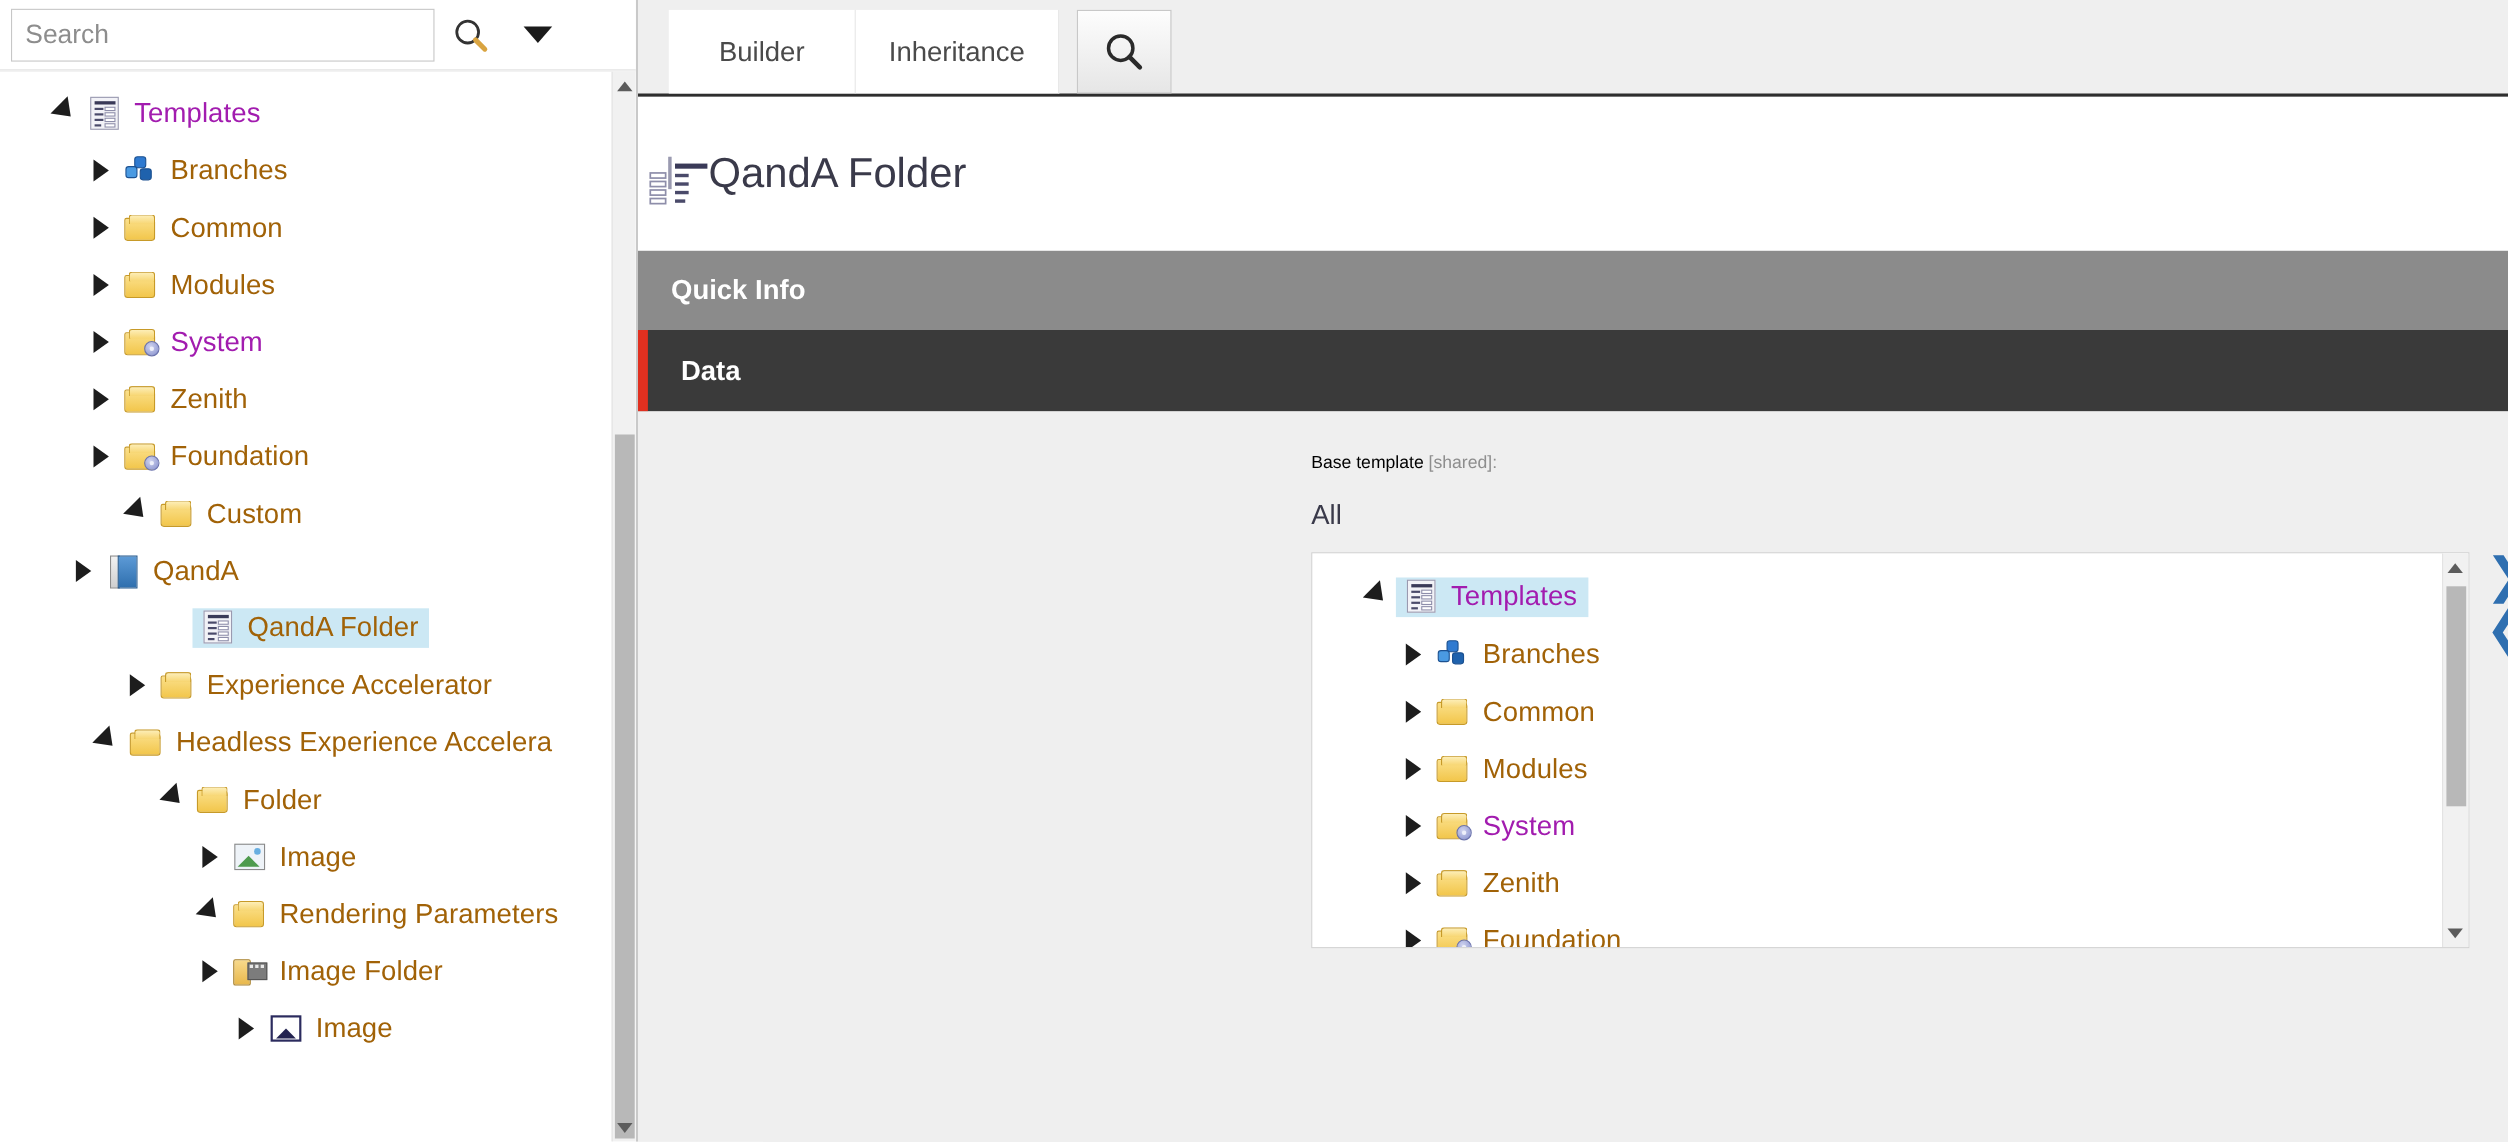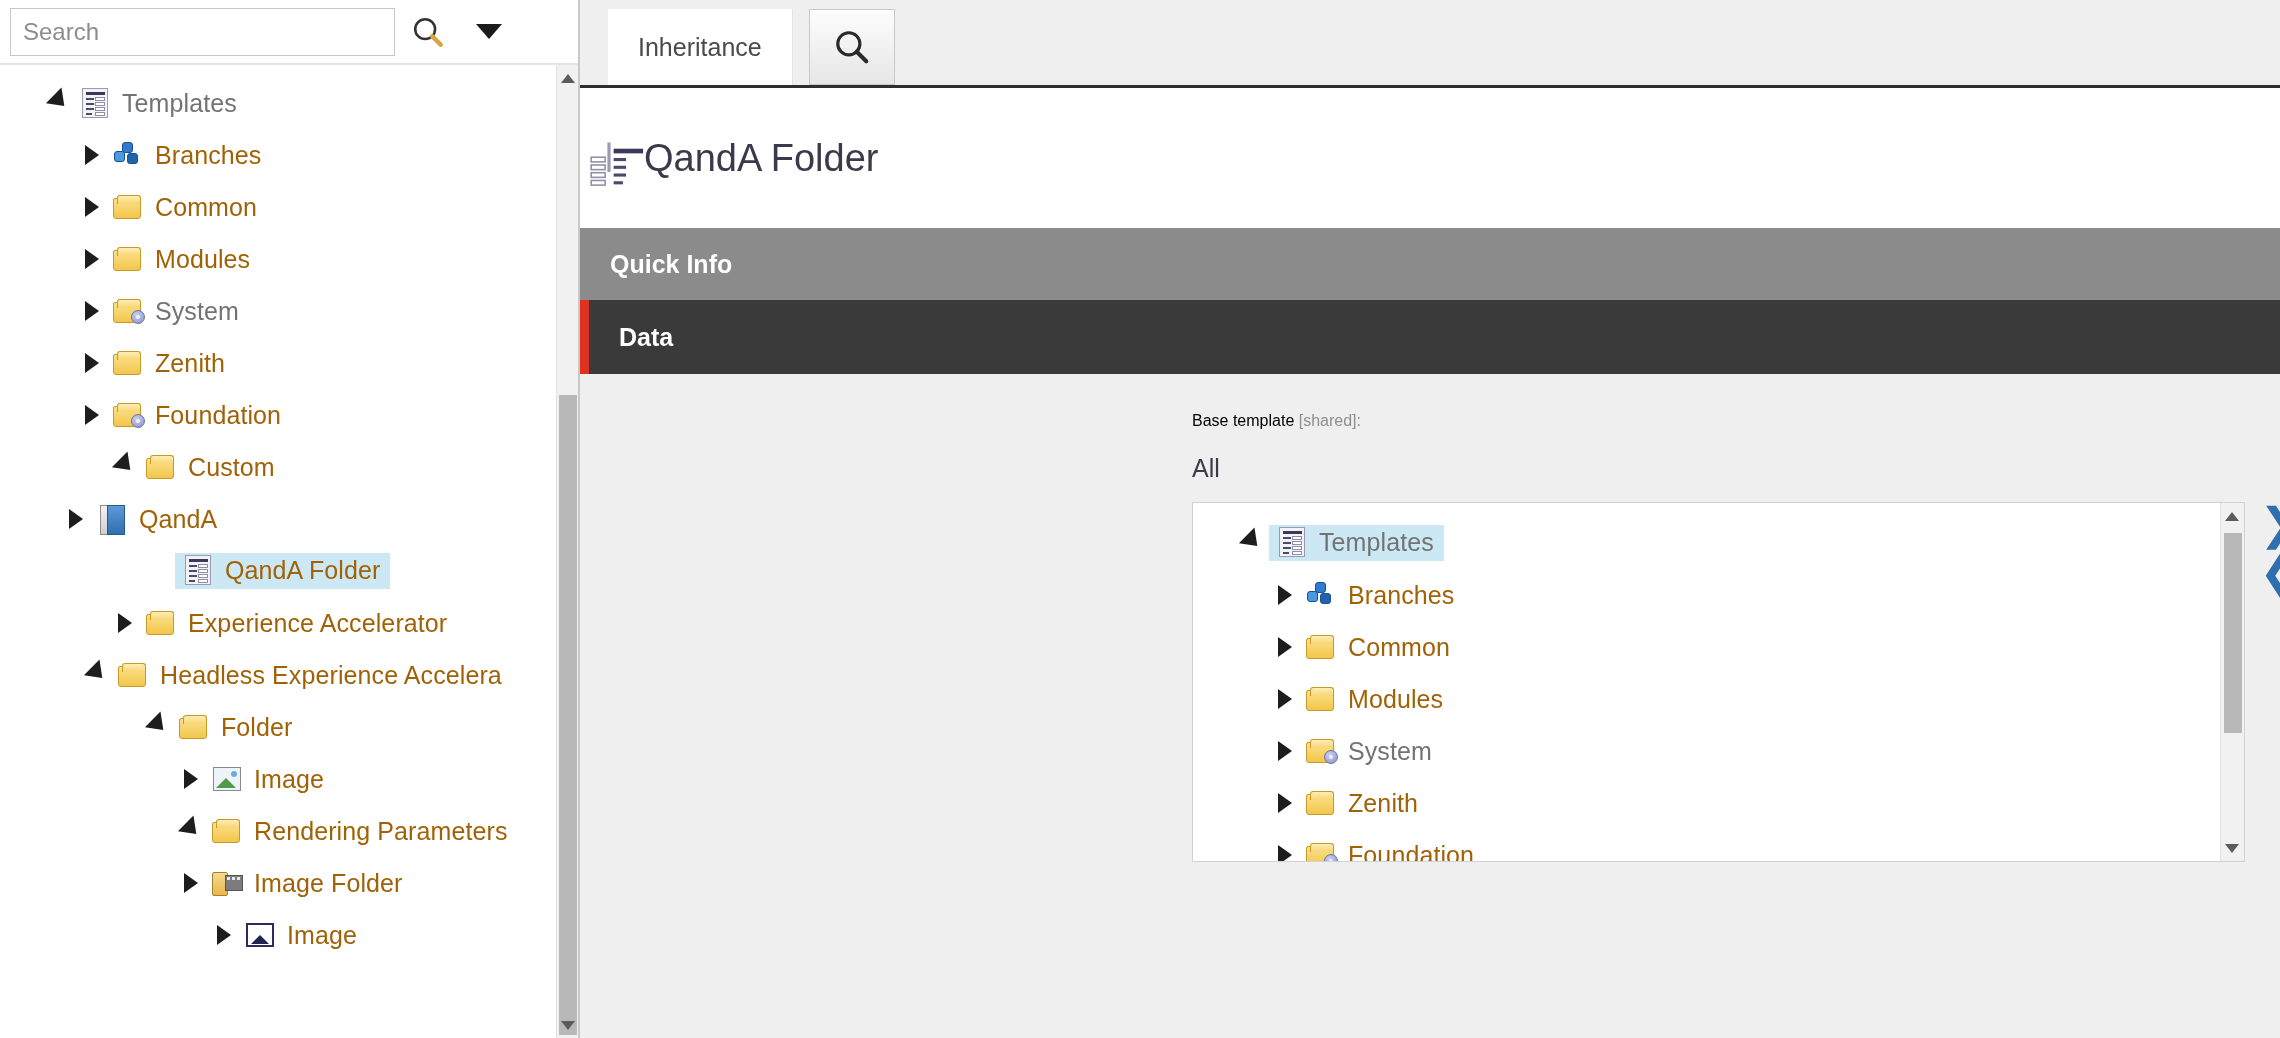--- a/index.html
+++ b/index.html
@@ -94,21 +94,21 @@
     border-right: 11px solid transparent;
     border-top: 15px solid #1d1d1d;
     transform: rotate(-45deg) translate(2px,-2px);
   }
   .tnode .ico {
     width: 38px; flex: 0 0 38px;
     display: flex; align-items: center; justify-content: center;
     margin-right: 8px;
   }
   .tlabel { color: #a16207; letter-spacing: .1px; }
-  .tlabel.green { color: #737373; }
+  .tlabel.green { color: #a21caf; }
   .tnode.sel .selbg {
     background: #cce8f4;
     padding: 2px 10px 4px 4px;
     display: inline-flex; align-items: center;
   }
 
   
   .i-folder { position: relative; width: 30px; height: 24px; }
   .i-folder::before {
     content: ""; position: absolute; left: 0; top: 3px;
@@ -574,20 +574,23 @@
             <span class="ar-dn"></span>
           </div>
       </div>
     </div>
   </div>
 
   <div class="main">
 
     <div class="tabbar" id="tabbar">
         <div class="tab">
+          <span>Builder</span>
+        </div>
+        <div class="tab">
           <span>Inheritance</span>
         </div>
         <div class="tab-search-btn">
           <svg width="38" height="38" viewBox="0 0 24 24" aria-hidden="true">
             <circle cx="10" cy="10" r="7" fill="none" stroke="#2a2a2a" stroke-width="2"></circle>
             <line x1="15" y1="15" x2="21" y2="21" stroke="#2a2a2a" stroke-width="2.6" stroke-linecap="round"></line>
           </svg>
         </div>
       </div>
 

